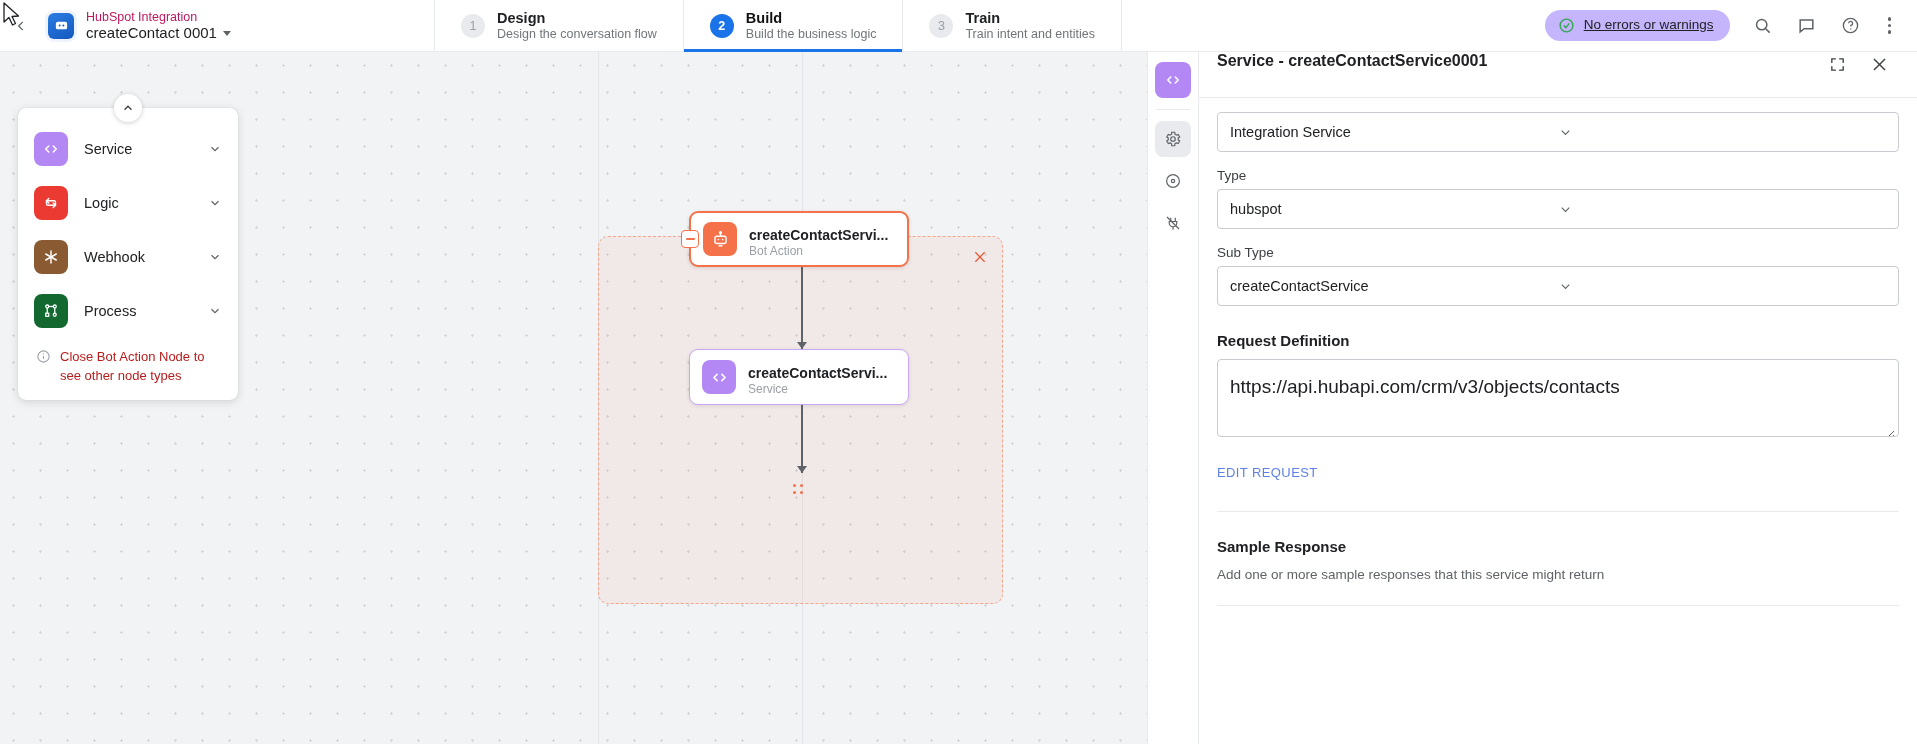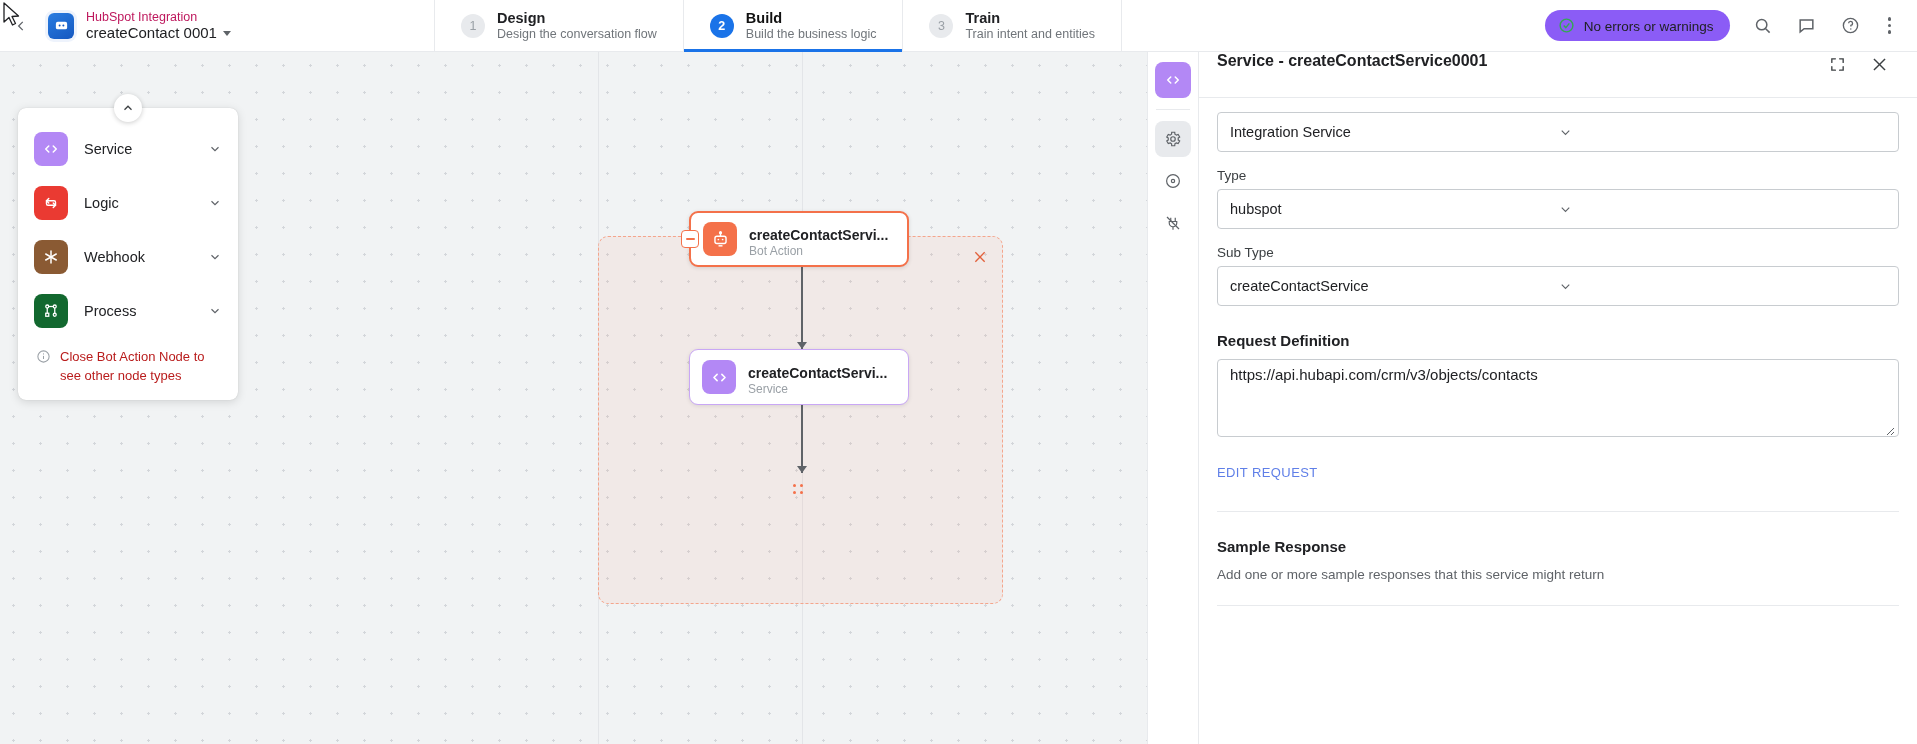--- a/index.html
+++ b/index.html
@@ -56,23 +56,23 @@
   .step.active .step-name { color:#111; }
   .step-desc { font-size: 12.5px; color:#70757a; }
   .step.active::after {
     content:""; position:absolute; left:0; right:0; bottom:0; height:3px; background:#1a73e8;
   }
 
   .topbar-right {
     margin-left: auto; display:flex; align-items:center; gap: 22px; padding-right: 22px;
   }
   .status-pill {
-    display:flex; align-items:flex-end; gap:9px;
-    background:#8b5cf6; border-radius: 18px; padding: 7px 16px 7px 13px;
-    font-size: 13.5px; color:#202124;
+    display:flex; align-items:flex-start; gap:9px;
+    background:#c4b5fd; border-radius: 18px; padding: 7px 16px 7px 13px;
+    font-size: 13.5px; color:#202124;text-decoration:underline;
   }
   .tb-icon { width: 22px; height:22px; color:#5f6368; cursor:pointer;
              display:flex;align-items:center;justify-content:center; }
   .kebab { display:flex; flex-direction:column; gap:3px; align-items:center; cursor:pointer; padding: 0 4px;}
   .kebab i { width:3.5px;height:3.5px;border-radius:50%;background:#5f6368; display:block;}
 
   
   .canvas {
     position:absolute; top:52px; left:0; width: 1147px; height: 692px;
     background-color:#f1f3f4;
@@ -190,21 +190,21 @@
     height: 40px; border:1px solid #c8ccd0; border-radius:4px;
     display:flex; align-items:center; padding: 0 12px;
     font-size:14.5px; color:#202124; cursor:pointer; background:#fff;
   }
   .select-box span { flex:1; }
   .select-chev { color:#5f6368; display:flex; }
 
   .sec-title { font-size:15px; font-weight:bold; color:#202124; margin: 26px 0 10px;}
   .textarea {
     border:1px solid #c8ccd0; border-radius:4px; height: 78px;
-    padding: 6px 12px; font-size:15px; color:#202124; position:relative;
+    padding: 16px 12px; font-size:19px; color:#202124; position:relative;
     overflow:hidden; cursor:text;
   }
   .resize-grip {
     position:absolute; right:3px; bottom:2px; width:12px;height:12px; color:#5f6368;
   }
   .link-btn {
     font-size:13px; color:#5f7fe8; letter-spacing:.4px; margin-top: 28px;
     display:inline-block; cursor:pointer;
   }
   .divider { height:1px; background:#e8eaed; margin: 30px 0 0; }

